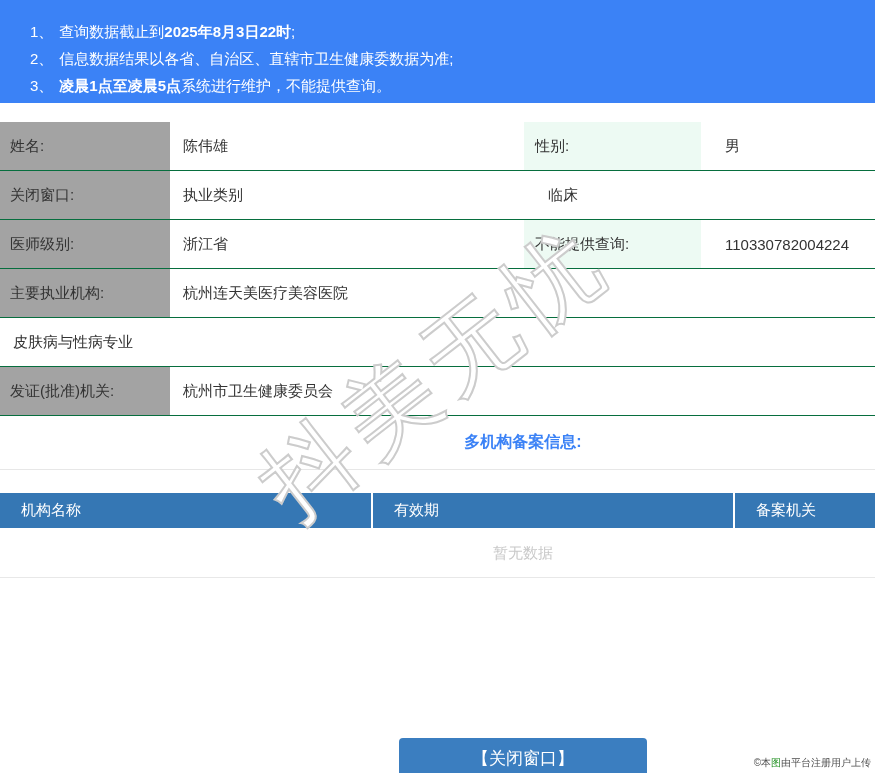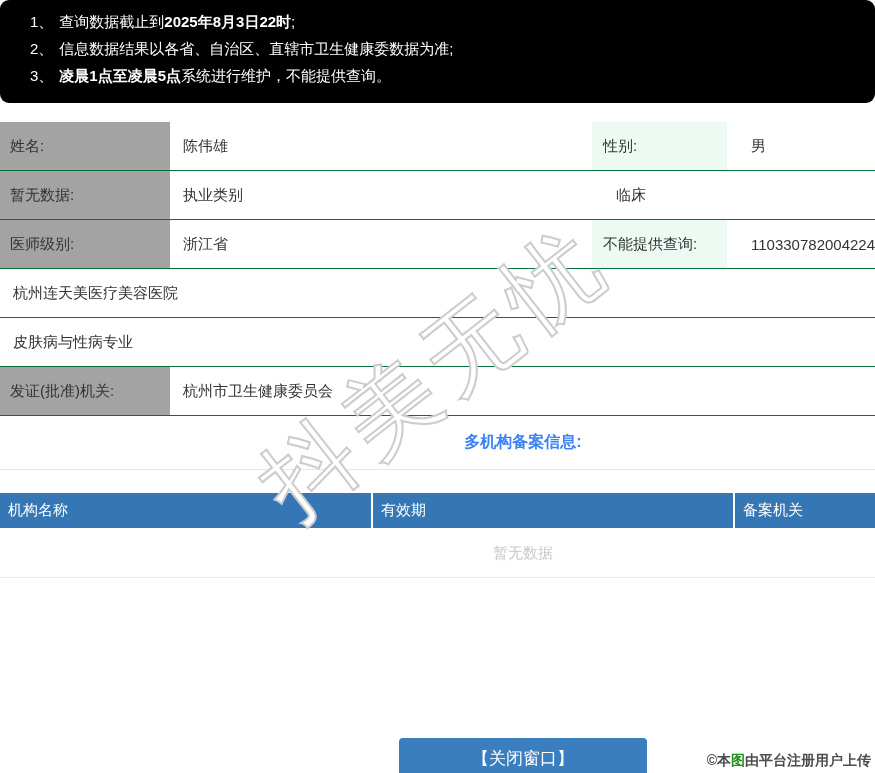--- a/index.html
+++ b/index.html
@@ -8,23 +8,22 @@
     position:relative;
     overflow:hidden;
     background:#ffffff;
     font-family:"Liberation Sans","DejaVu Sans",sans-serif;
     color:#333333;
   }
 
   
   .banner {
     width:875px; height:103px;
-    background:#000000;
-    padding-top:8px;
-    border-radius:9px;
+    background:#3b82f6;
+    padding-top:18px;
   }
   .notice-line {
     height:27px; line-height:27px;
     color:#ffffff; font-size:15px;
     padding-left:30px;
     white-space:nowrap;
   }
   .notice-line .num { margin-right:6px; }
   .notice-line .b { font-weight:bold; }
 
@@ -34,43 +33,43 @@
   
   .info-table { margin-top:19px; }
   .irow {
     display:flex; align-items:stretch;
     height:49px;
     border-bottom:1px solid #076e3e;
     font-size:15px;
   }
   .cell { display:flex; align-items:center; }
   .lbl  { width:170px; background:#a3a3a3; padding-left:10px; }
-  .val  { width:422px; padding-left:13px; }
+  .val  { width:354px; padding-left:13px; }
   .val.full { flex:1; }
-  .lbl2 { width:135px; background:#edfaf3; padding-left:11px; }
+  .lbl2 { width:177px; background:#edfaf3; padding-left:11px; }
   .val2 { flex:1; padding-left:24px; }
 
   
   .section-row {
     height:54px;
     display:flex; align-items:center; justify-content:center;
     border-bottom:1px solid #e7e7e7;
   }
   .section-title { font-size:16px; font-weight:bold; color:#3b82f6; }
 
   
   .records-header {
     margin-top:23px;
     display:flex; height:35px;
     background:#3577b4;
   }
   .rh-cell {
     display:flex; align-items:center;
     color:#ffffff; font-size:15px;
-    padding-left:8px;
+    padding-left:21px;
   }
   .rh-c1 { width:373px; border-right:2px solid #ffffff; }
   .rh-c2 { width:362px; border-right:2px solid #ffffff; }
   .rh-c3 { flex:1; }
   .empty-row {
     height:50px; line-height:50px;
     text-align:center;
     color:#c9c9c9; font-size:15px;
     border-bottom:1px solid #e8e8e8;
   }
@@ -100,21 +99,21 @@
     -webkit-text-stroke:2px #cccccc;
     text-shadow:0 0 1px #cccccc;
     pointer-events:none;
     z-index:10;
   }
 
   
   .attribution {
     position:absolute;
     right:4px; bottom:3px;
-    font-size:14px; font-weight:bold;
+    font-size:10px; font-weight:normal;
     color:#4d4d4d;
     white-space:nowrap;
     text-shadow:-1px -1px 0 #fff, 1px -1px 0 #fff, -1px 1px 0 #fff, 1px 1px 0 #fff;
     z-index:20;
   }
   .attribution .green { color:#1f8f1f; }
 </style>
 </head>
 <body>
 
@@ -135,33 +134,34 @@
   <div class="info-table">
 
     <div class="irow">
       <div class="cell lbl">姓名:</div>
       <div class="cell val">陈伟雄</div>
       <div class="cell lbl2">性别:</div>
       <div class="cell val2">男</div>
     </div>
 
     <div class="irow">
-      <div class="cell lbl">暂无数据:</div>
+      <div class="cell lbl">关闭窗口:</div>
       <div class="cell val">执业类别</div>
       <div class="cell val2">临床</div>
     </div>
 
     <div class="irow">
       <div class="cell lbl">医师级别:</div>
       <div class="cell val">浙江省</div>
       <div class="cell lbl2">不能提供查询:</div>
       <div class="cell val2">110330782004224</div>
     </div>
 
     <div class="irow">
+      <div class="cell lbl">主要执业机构:</div>
       <div class="cell val full">杭州连天美医疗美容医院</div>
     </div>
 
     <div class="irow">
       <div class="cell val full">皮肤病与性病专业</div>
     </div>
 
     <div class="irow">
       <div class="cell lbl">发证(批准)机关:</div>
       <div class="cell val full">杭州市卫生健康委员会</div>

